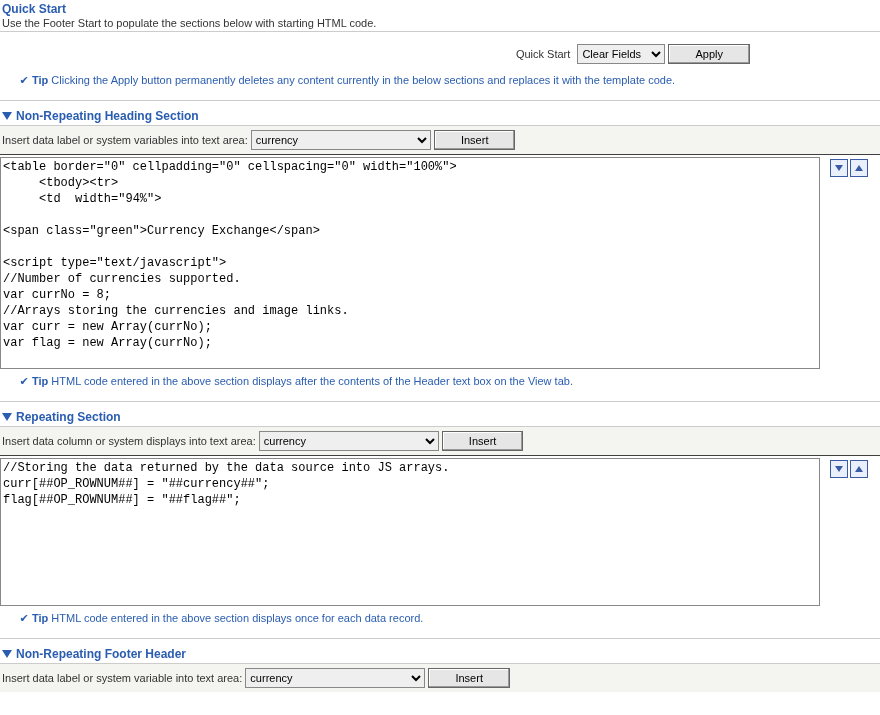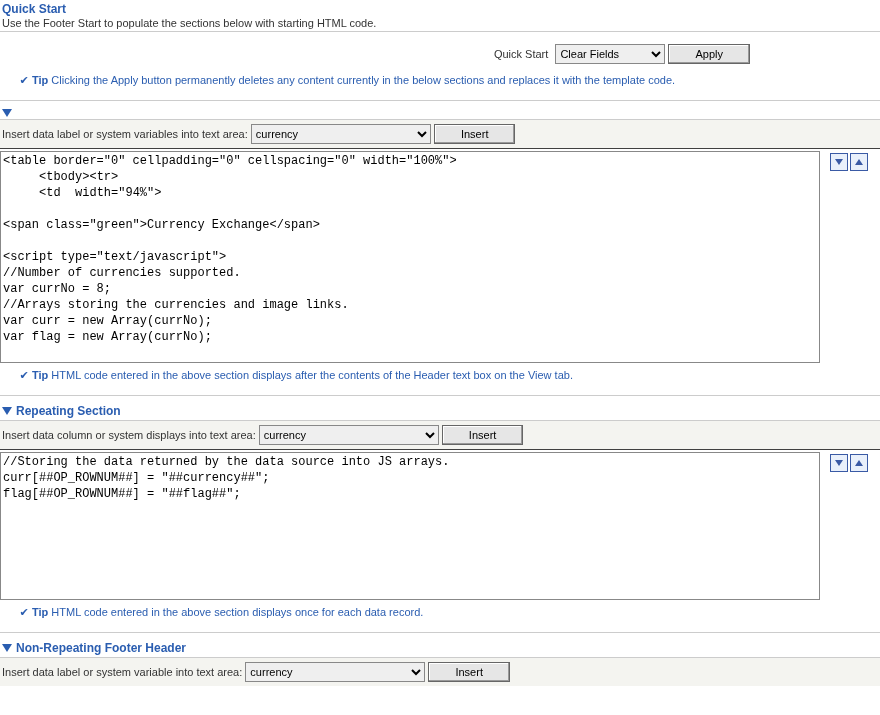--- a/index.html
+++ b/index.html
@@ -131,35 +131,36 @@
 
 </style>
 </head>
 <body>
 
 <div class="qs-title">Quick Start</div>
 <div class="qs-sub">Use the Footer Start to populate the sections below with starting HTML code.</div>
 
 <div class="qs-row">
   <label>Quick Start</label>
-  <select class="sys" style="width:110px">
+  <select class="sys" style="width:88px">
     <option>Clear Fields</option>
   </select>
   <button class="btn">Apply</button>
 </div>
 
 <div class="tip-row">
   <span class="tip-ico">✔</span><span class="tip-label">Tip</span>
   <span>Clicking the Apply button permanently deletes any content currently in the below sections and replaces it with the template code.</span>
 </div>
 
 <hr class="hr-soft">
 
 <div class="sec-header">
   <span class="disc-tri"></span>
+  <span>Non-Repeating Heading Section</span>
 </div>
 <div class="insert-row">
   <span>Insert data label or system variables into text area:</span>
   <select class="sys" style="width:180px">
     <option>currency</option>
   </select>
   <button class="btn">Insert</button>
 </div>
 <div class="code-wrap">
   <textarea class="code-area" rows="13" style="">&lt;table border="0" cellpadding="0" cellspacing="0" width="100%"&gt;

